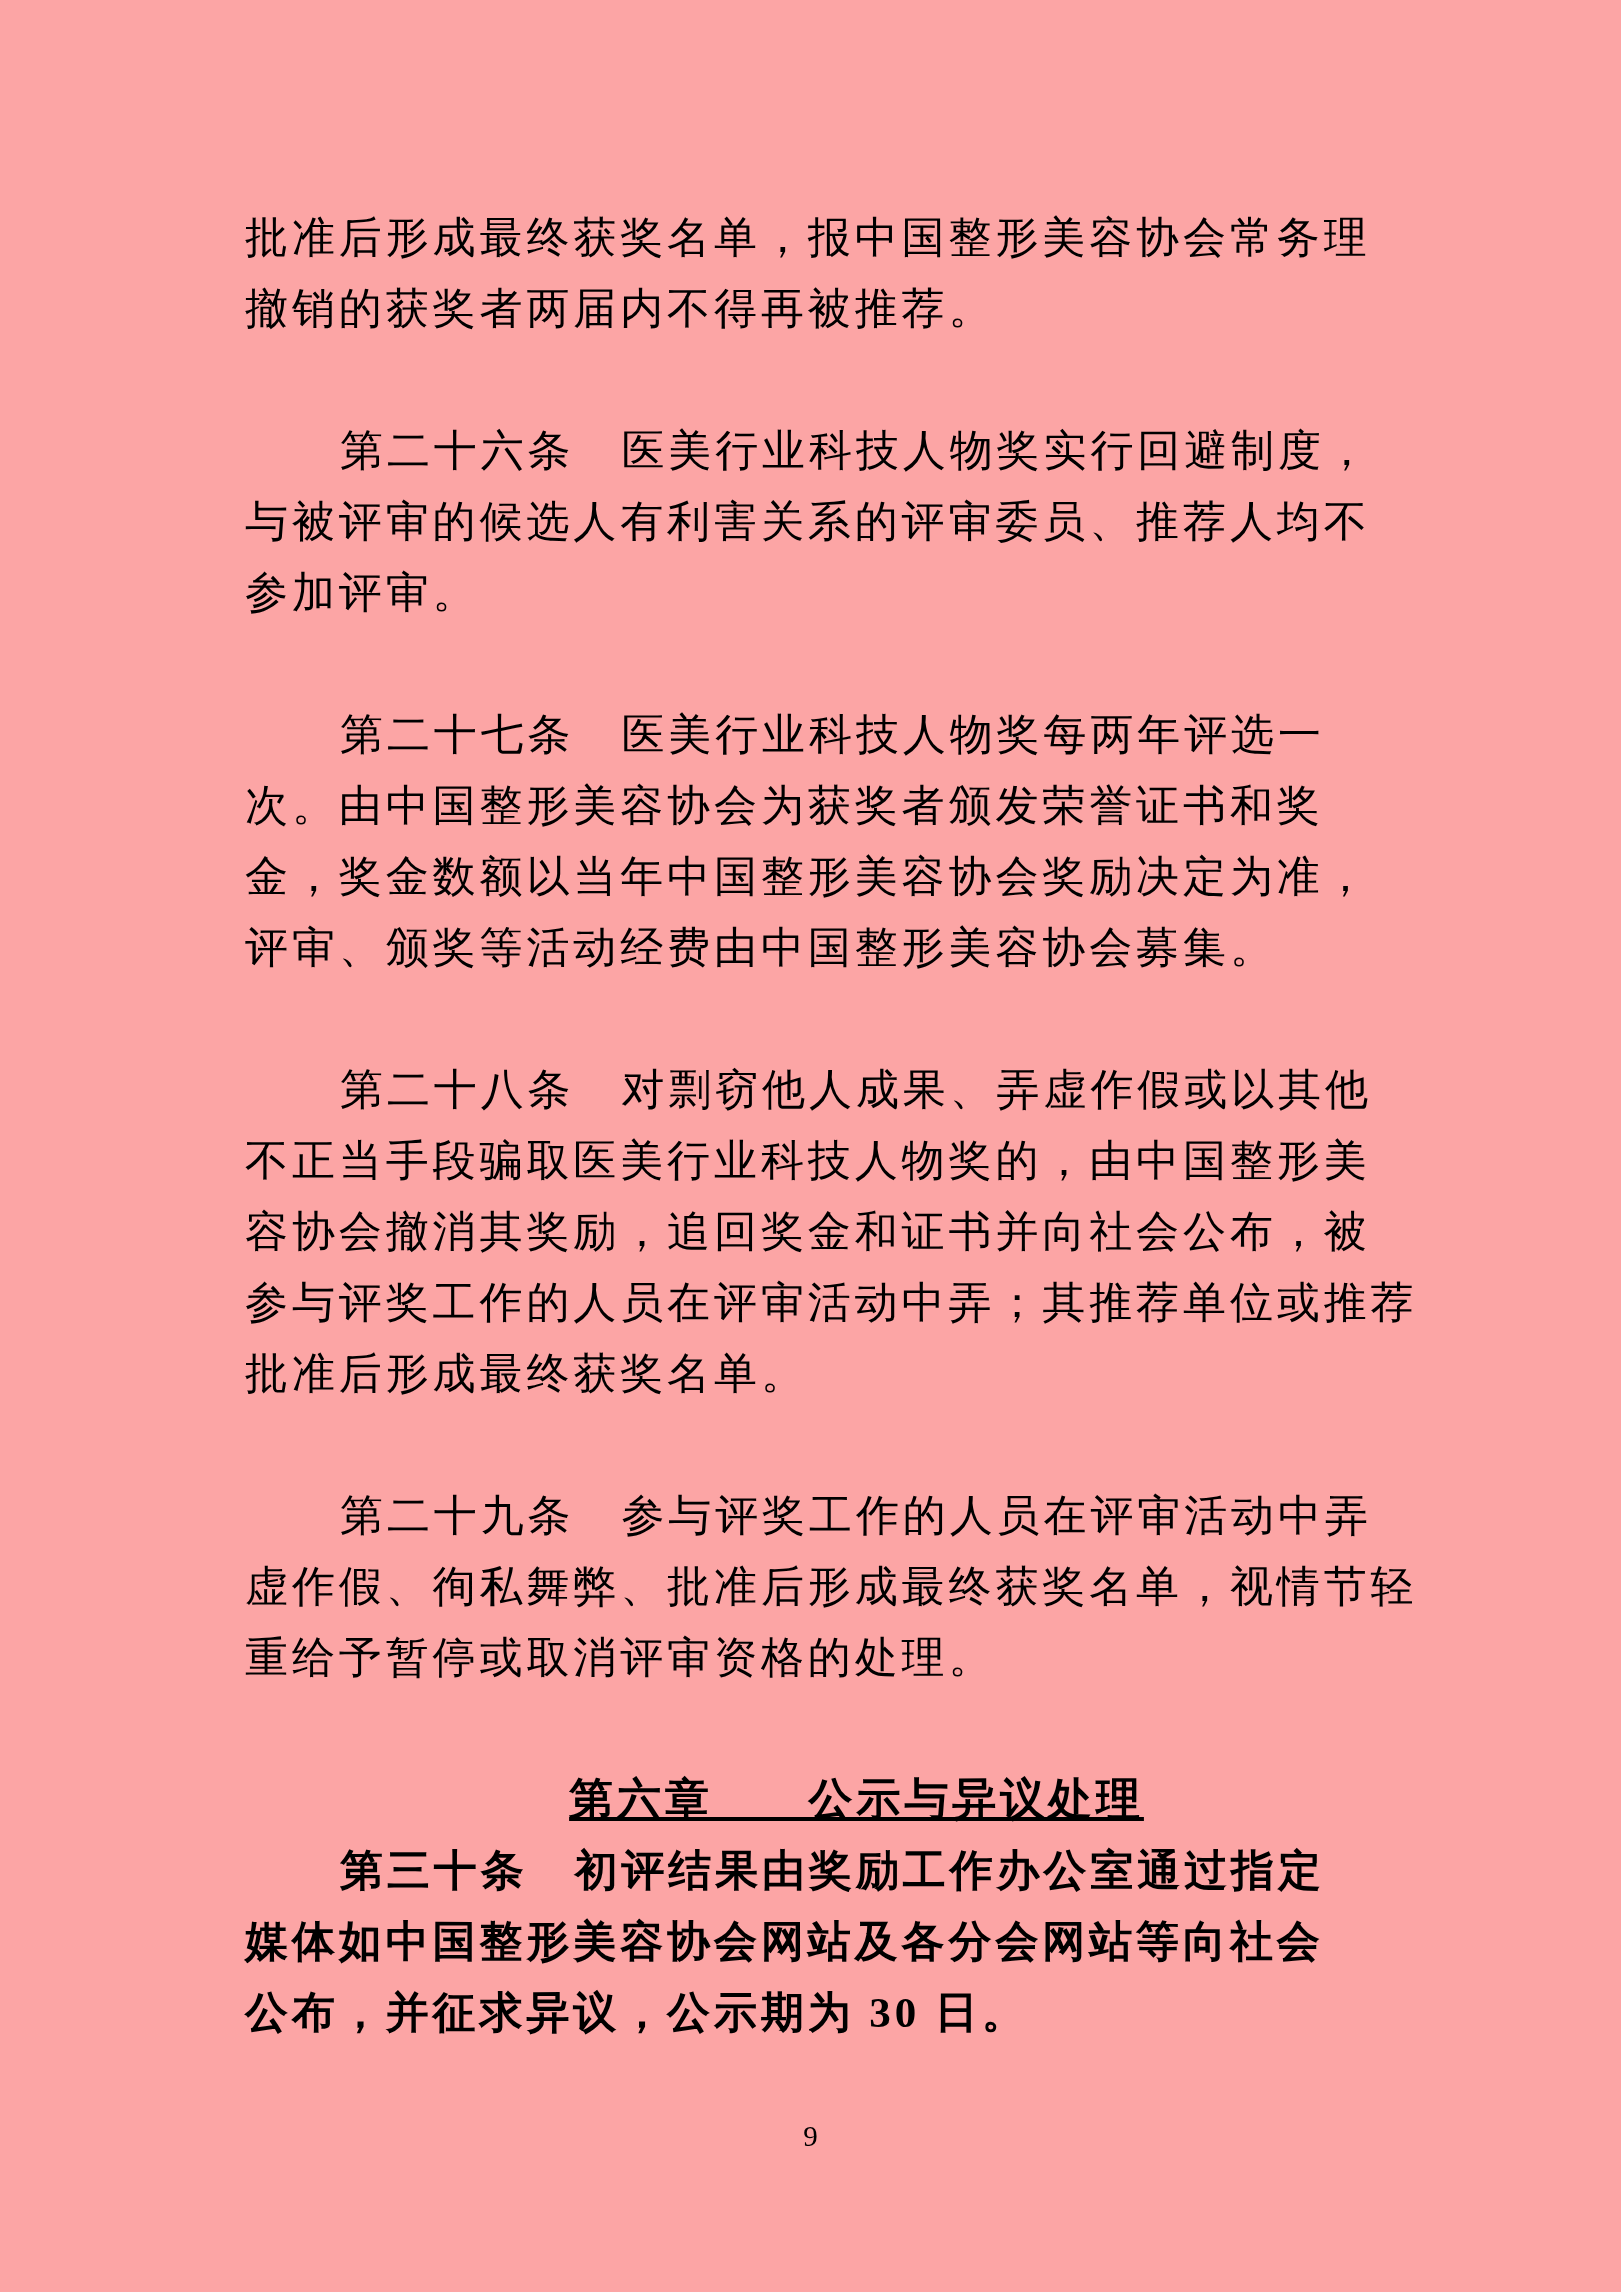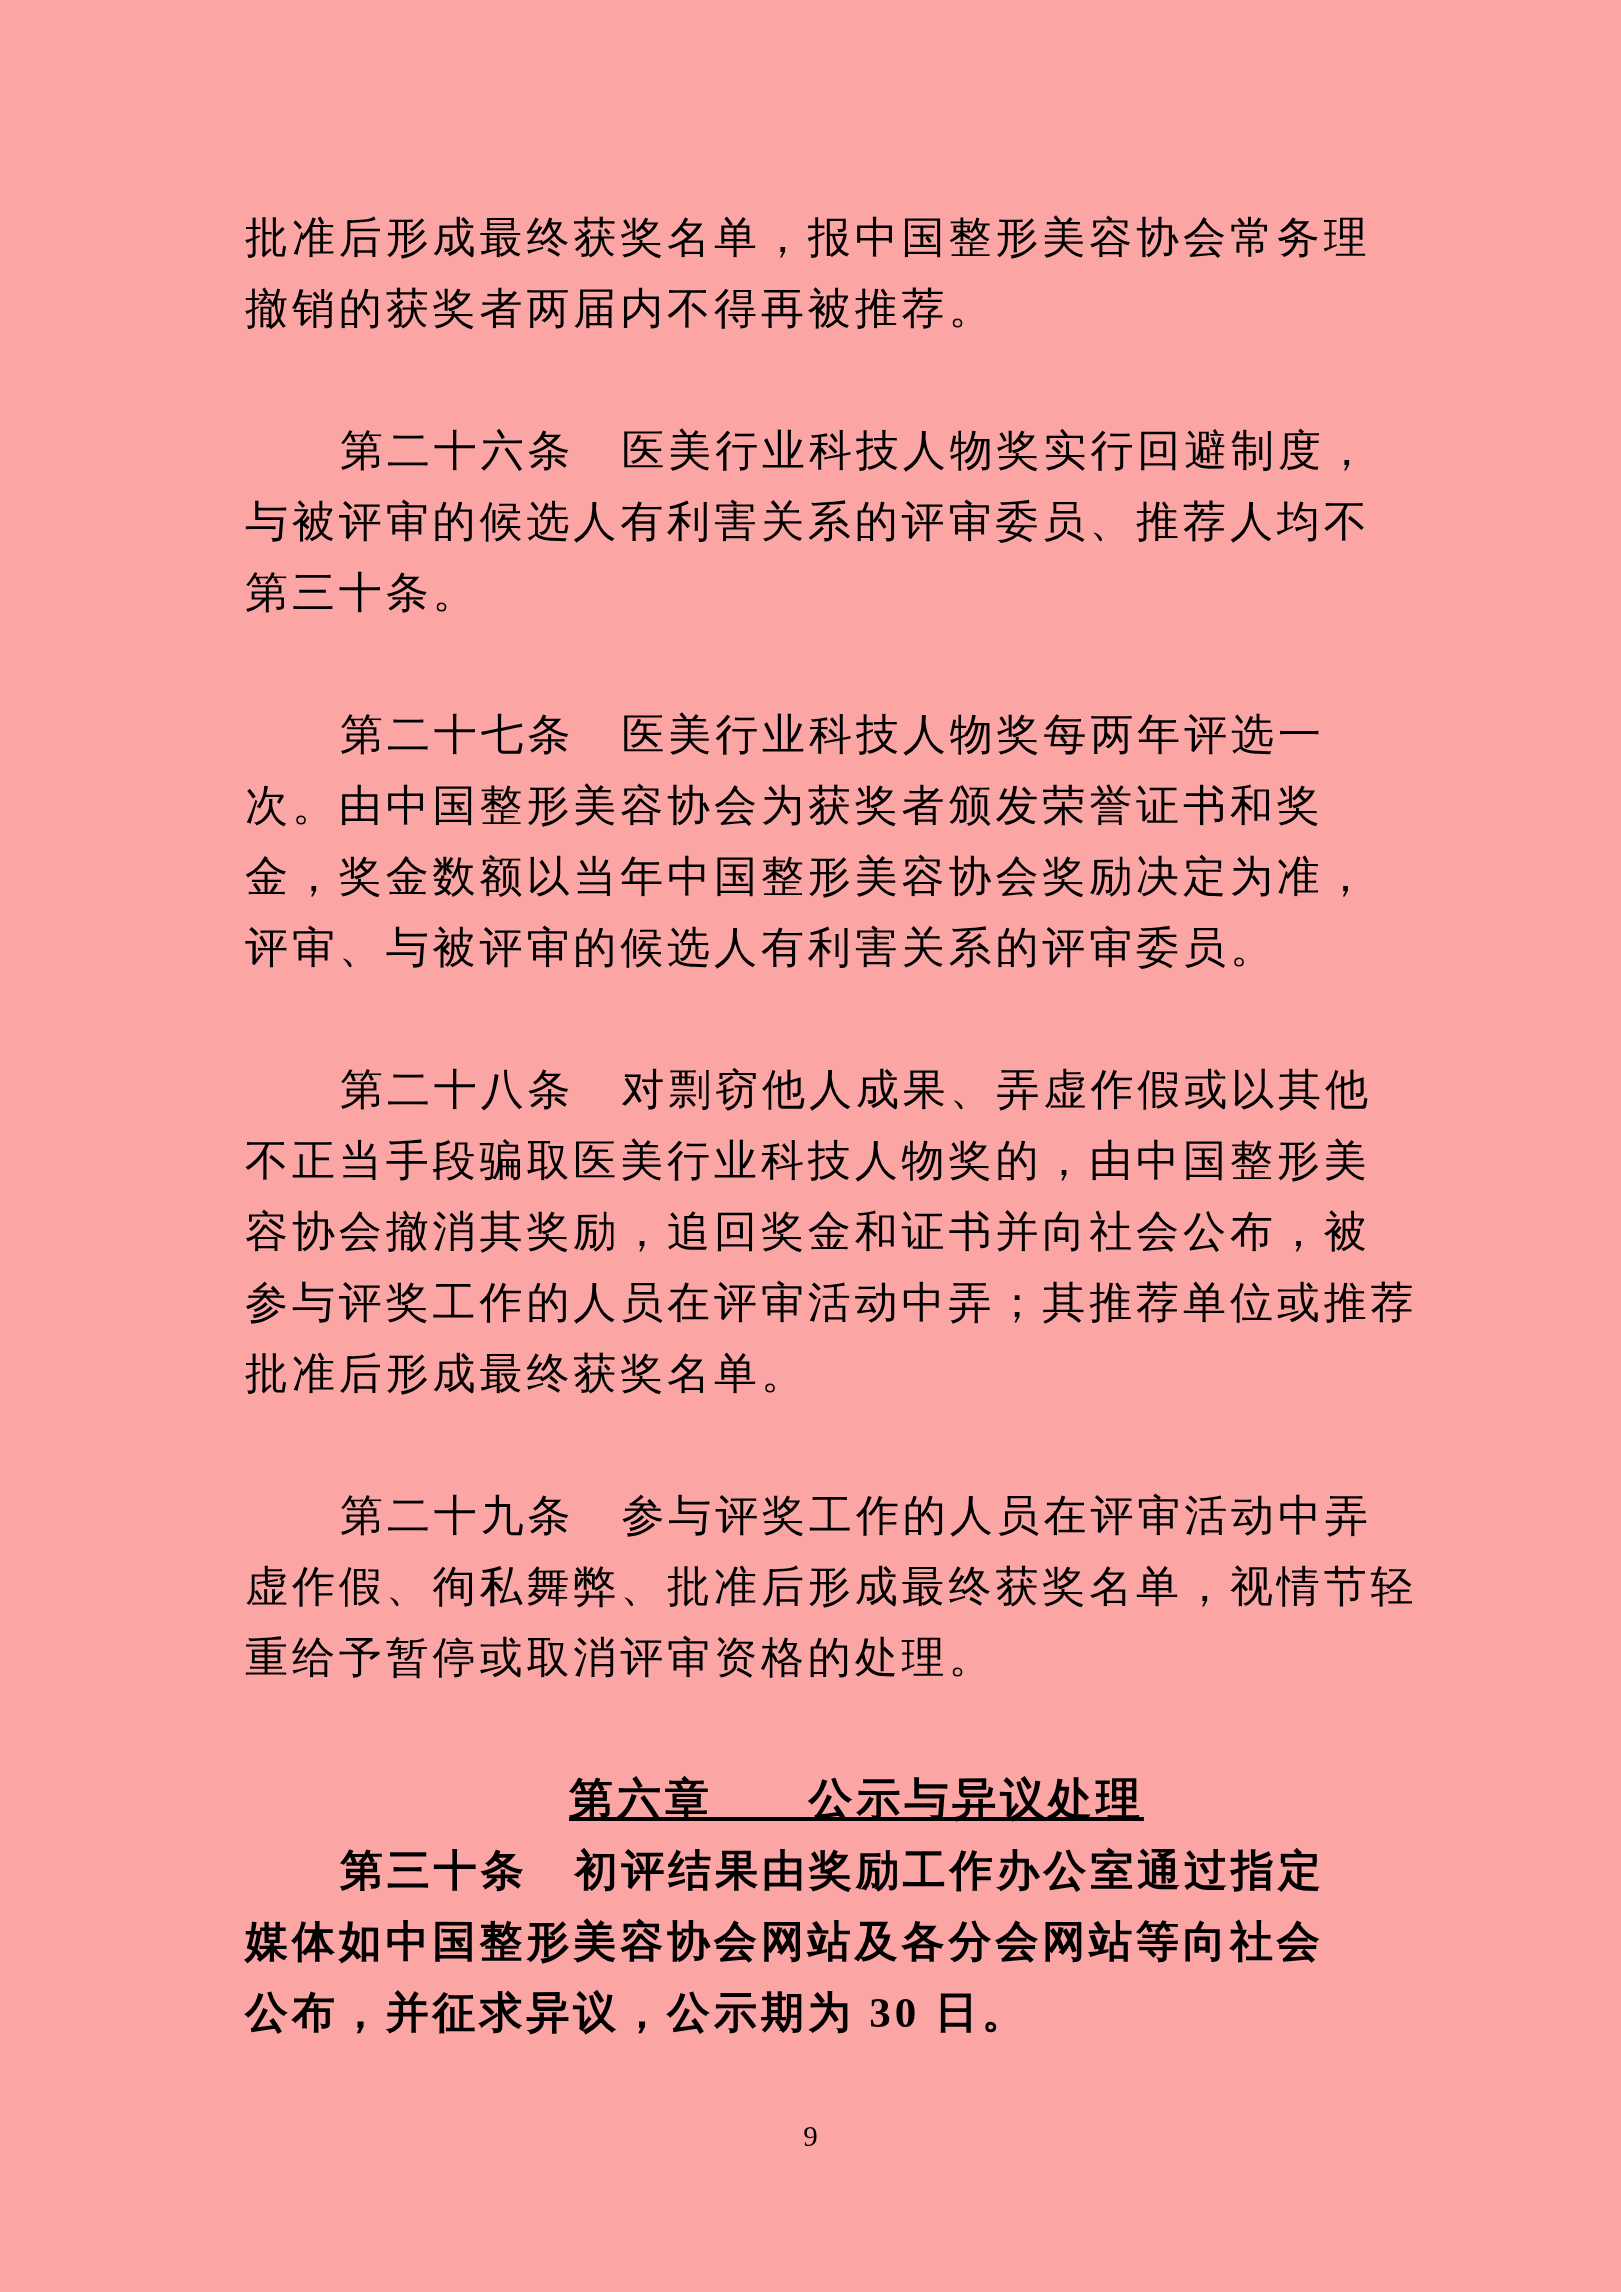--- a/index.html
+++ b/index.html
@@ -72,28 +72,28 @@
   <div class="textblock">
 
     <div class="para">
       <div class="line">批准后形成最终获奖名单，报中国整形美容协会常务理</div>
       <div class="line">撤销的获奖者两届内不得再被推荐。</div>
     </div>
 
     <div class="para">
       <div class="line indent">第二十六条　医美行业科技人物奖实行回避制度，</div>
       <div class="line">与被评审的候选人有利害关系的评审委员、推荐人均不</div>
-      <div class="line">第三十条。</div>
+      <div class="line">参加评审。</div>
     </div>
 
     <div class="para">
       <div class="line indent">第二十七条　医美行业科技人物奖每两年评选一</div>
       <div class="line">次。由中国整形美容协会为获奖者颁发荣誉证书和奖</div>
       <div class="line">金，奖金数额以当年中国整形美容协会奖励决定为准，</div>
-      <div class="line">评审、与被评审的候选人有利害关系的评审委员。</div>
+      <div class="line">评审、颁奖等活动经费由中国整形美容协会募集。</div>
     </div>
 
     <div class="para">
       <div class="line indent">第二十八条　对剽窃他人成果、弄虚作假或以其他</div>
       <div class="line">不正当手段骗取医美行业科技人物奖的，由中国整形美</div>
       <div class="line">容协会撤消其奖励，追回奖金和证书并向社会公布，被</div>
       <div class="line">参与评奖工作的人员在评审活动中弄；其推荐单位或推荐</div>
       <div class="line">批准后形成最终获奖名单。</div>
     </div>
 

